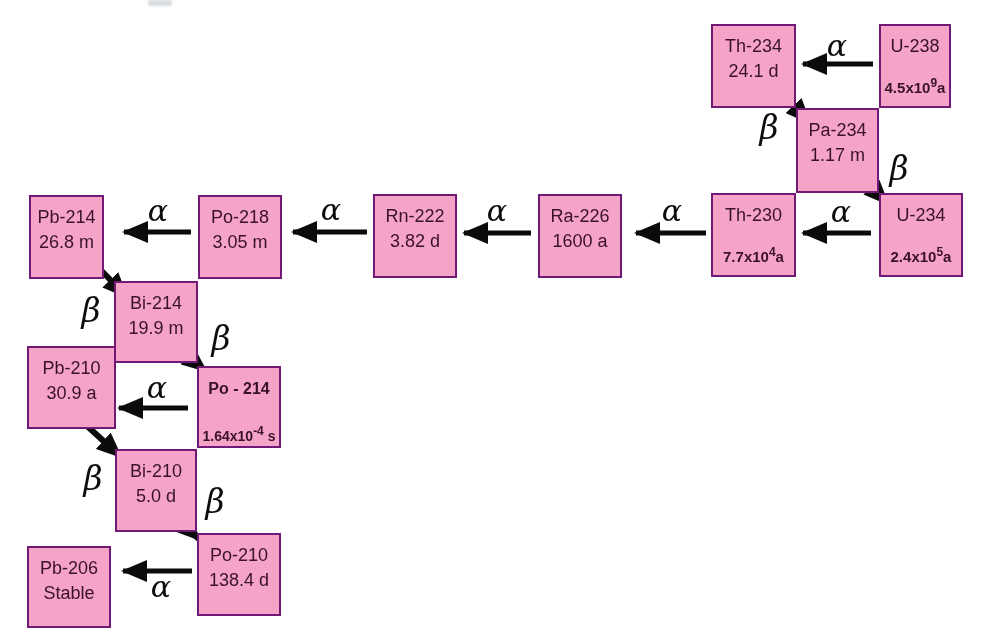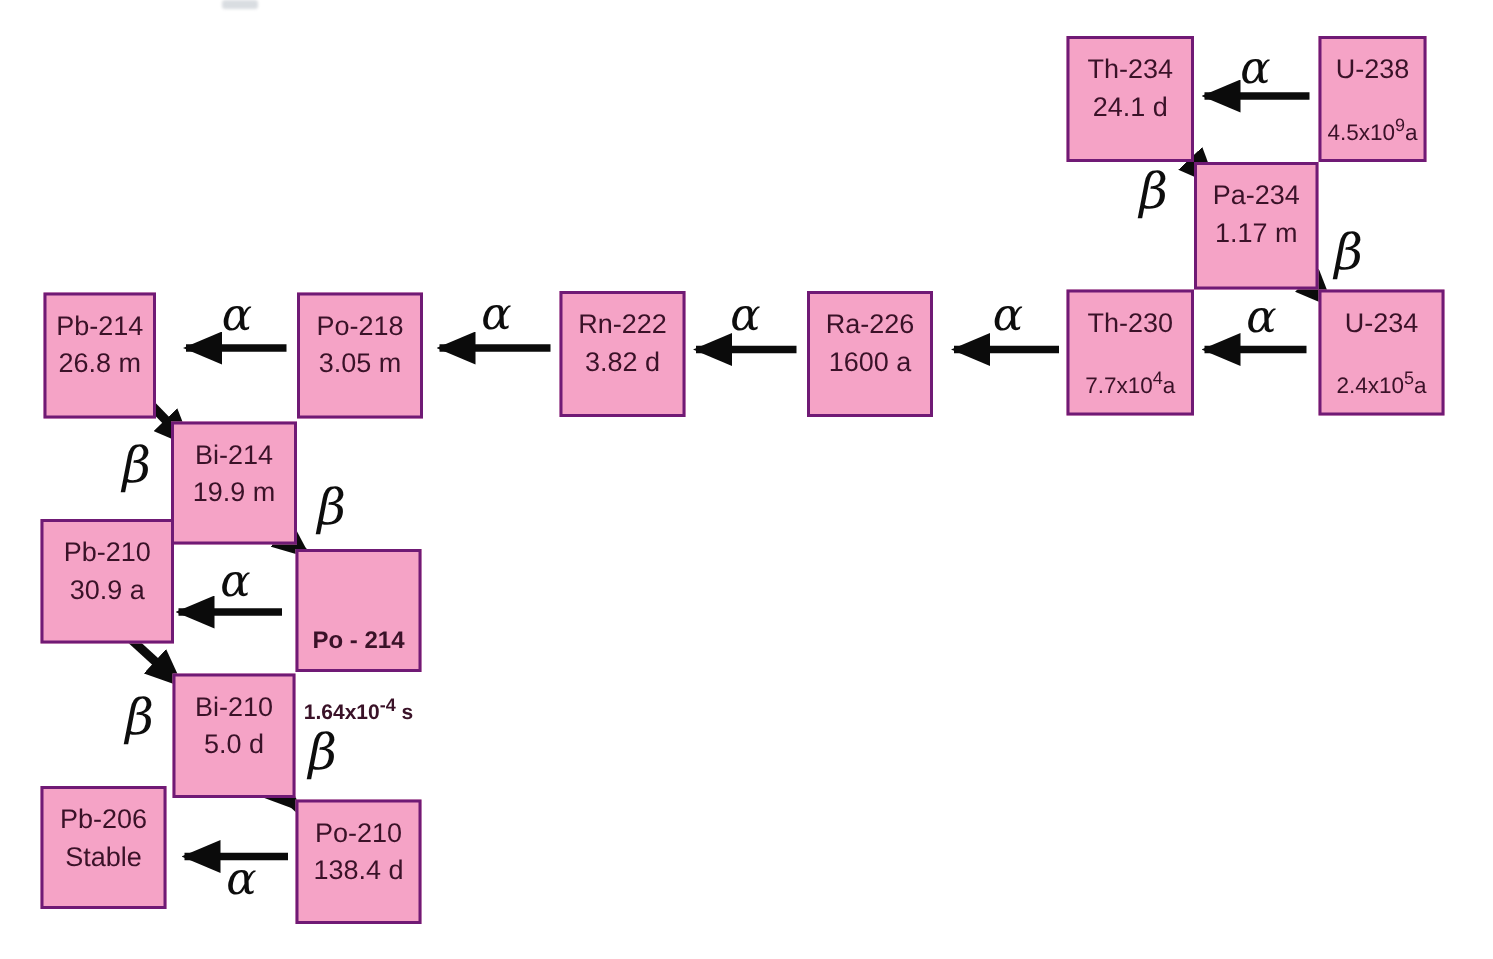--- a/index.html
+++ b/index.html
@@ -8,24 +8,24 @@
     overflow:hidden; font-family:"Liberation Sans", sans-serif;
   }
   .box {
     position:absolute; box-sizing:border-box;
     background:#F5A3C6; border:2px solid #701a75;
     color:#3A1228; text-align:center;
     font-size:18px; line-height:25px; padding-top:8px;
   }
   .box .hl sup { font-size:12px; }
   .hl.sm   { font-size:15px; }
-  .hl.low  { margin-top:12px; }
+  .hl.low  { margin-top:12px;font-weight:bold; }
   .hl.low2 { margin-top:18px; }
   .box.bold { font-weight:bold; }
-  .box.bold .nm { font-size:16px;margin-top:39px; }
+  .box.bold .nm { font-size:16px; }
   .box.bold .hl { font-size:14px; }
   #arrows { position:absolute; left:0; top:0; pointer-events:none; }
   #arrows line { stroke:#0b0b0b; }
   .lbl {
     position:absolute; transform:translate(-50%,-50%);
     font-family:"DejaVu Serif", serif; font-style:italic;
     font-size:30px; color:#0d0d0d; line-height:1;
   }
   .lbl.beta { font-size:33px; }
   .frag {
@@ -125,21 +125,21 @@
   <div class="box" style="left:115px;top:449px;width:82px;height:83px">
     <div class="nm">Bi-210</div>
     <div class="hl"><span>5.0 d</span></div>
   </div>
 
   <div class="box" style="left:197px;top:533px;width:84px;height:83px">
     <div class="nm">Po-210</div>
     <div class="hl"><span>138.4 d</span></div>
   </div>
 
-  <div class="box" style="left:27px;top:524px;width:84px;height:82px">
+  <div class="box" style="left:27px;top:546px;width:84px;height:82px">
     <div class="nm">Pb-206</div>
     <div class="hl"><span>Stable</span></div>
   </div>
 
   <span class="lbl alpha" style="left:837px;top:46px">α</span>
   <span class="lbl beta" style="left:769px;top:127px">β</span>
   <span class="lbl beta" style="left:899px;top:168px">β</span>
   <span class="lbl alpha" style="left:841px;top:212px">α</span>
   <span class="lbl alpha" style="left:672px;top:211px">α</span>
   <span class="lbl alpha" style="left:497px;top:211px">α</span>

